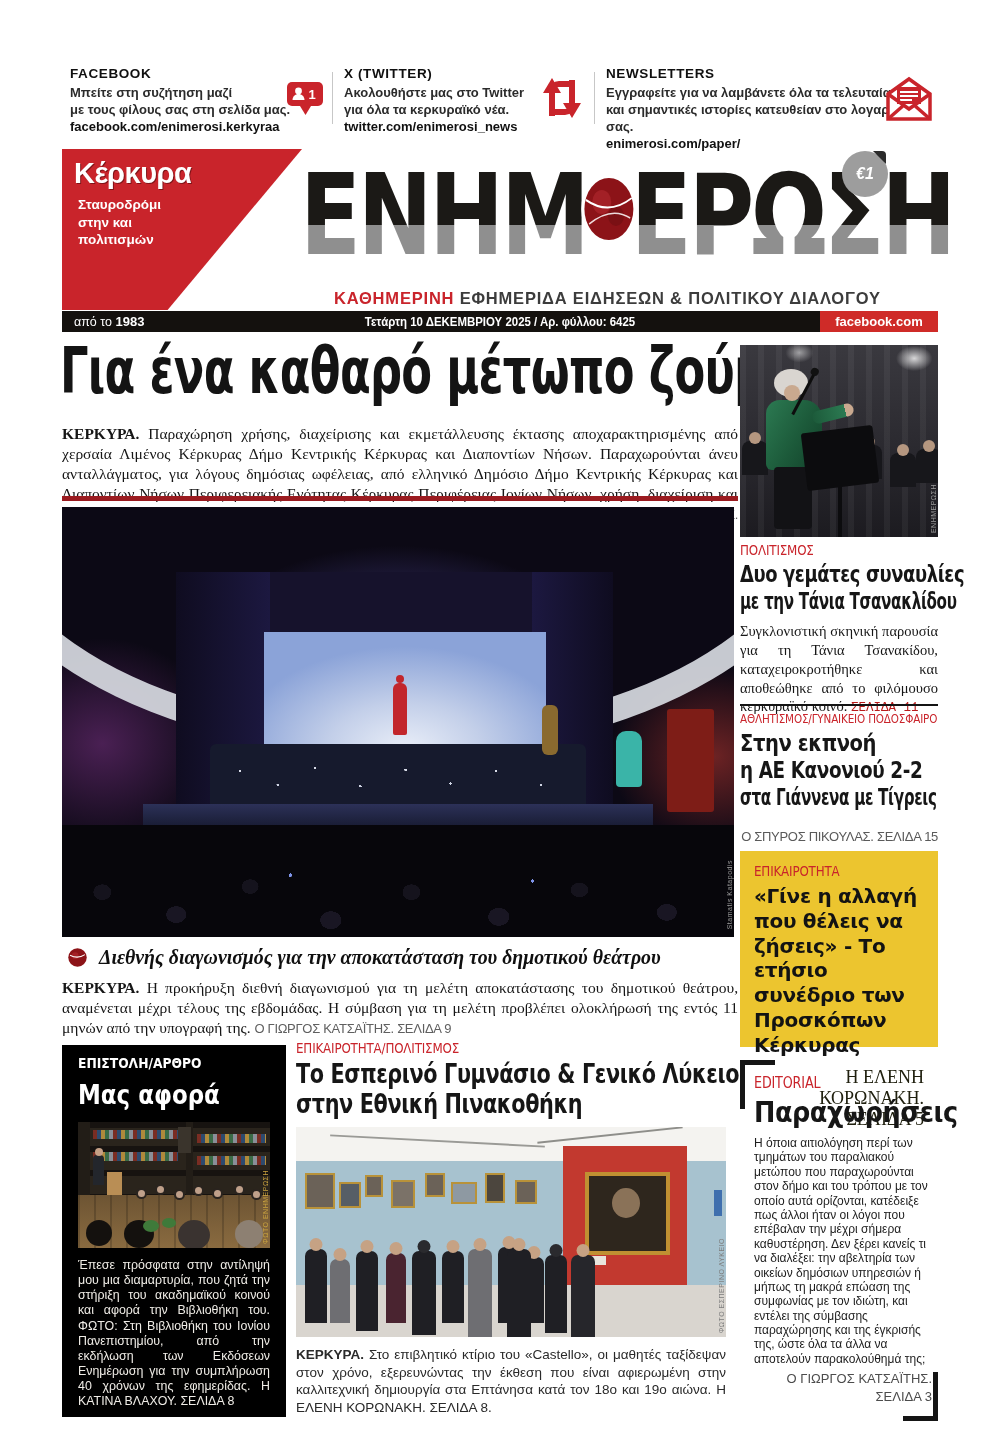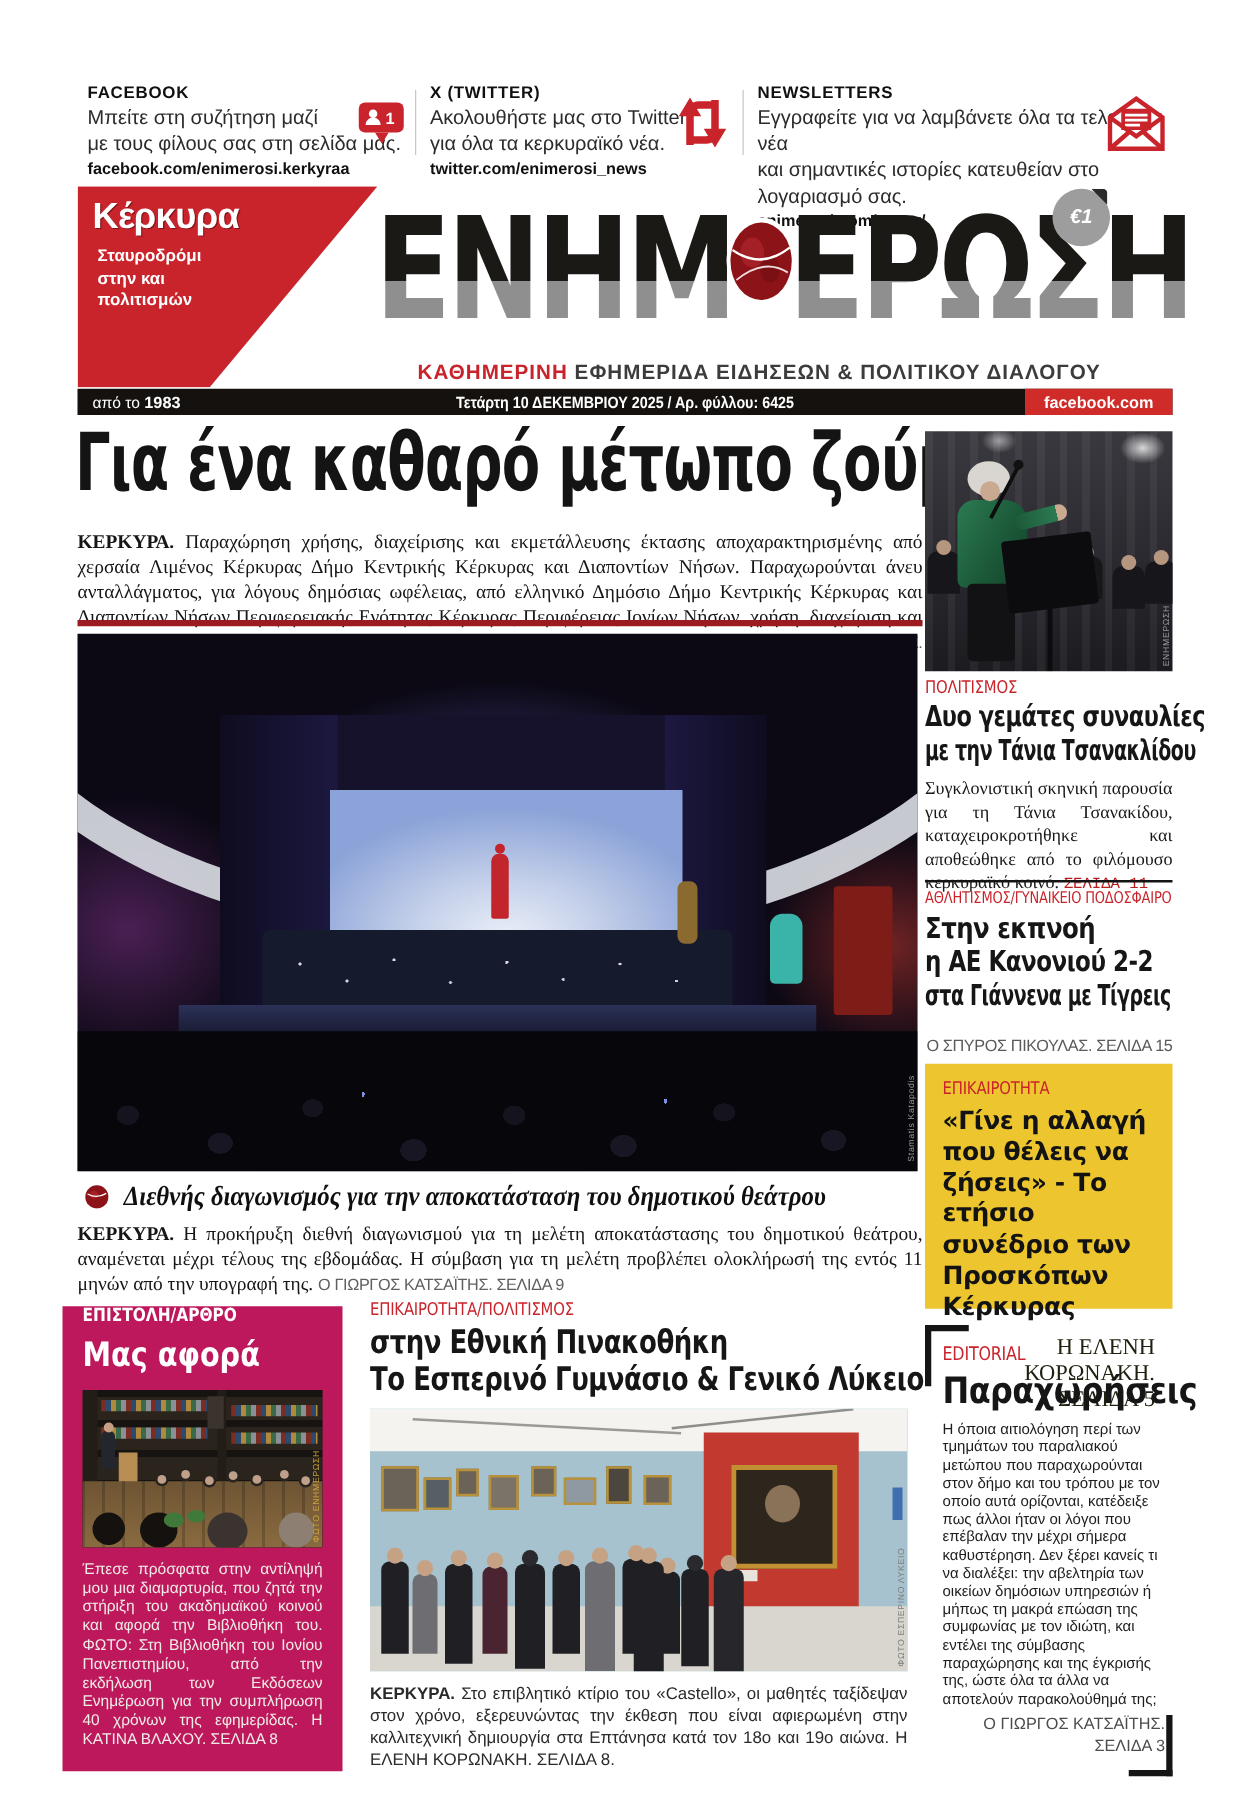--- a/index.html
+++ b/index.html
@@ -6,21 +6,21 @@
   html,body{margin:0;padding:0;background:#fff;}
   .page{position:relative;width:1000px;height:1448px;background:#fff;overflow:hidden;
         font-family:"Liberation Sans",sans-serif;color:#1a1a1a;}
   .cx{display:inline-block;white-space:nowrap;transform-origin:0 50%;}
   .sx66{transform:scaleX(.66);} .sx70{transform:scaleX(.70);}
   .sx78{transform:scaleX(.78);} .sx80{transform:scaleX(.80);} .sx85{transform:scaleX(.85);}
   .sx88{transform:scaleX(.88);} .sx90{transform:scaleX(.90);}
   
   .soc{position:absolute;top:66px;}
   .soc-title{font-weight:bold;font-size:13.5px;letter-spacing:.6px;color:#101010;margin-bottom:3px;}
-  .soc-line{font-size:16px;color:#2b2b2b;line-height:1.32;}
+  .soc-line{font-size:13px;color:#2b2b2b;line-height:1.32;font-weight:bold;}
   .soc-link{font-size:13px;font-weight:bold;color:#101010;margin-top:1px;}
   .vdiv{position:absolute;top:72px;width:1px;height:52px;background:#c7c7c7;}
   .icn{position:absolute;}
   
   .region{position:absolute;left:62px;top:149px;width:240px;height:161px;background:#c9242b;
           clip-path:polygon(0 0,100% 0,44% 100%,0 100%);color:#fff;}
   .region-name{font-size:29px;font-weight:bold;margin:8px 0 0 12px;letter-spacing:-.5px;text-shadow:1px 1px 0 #7e1418;}
   .region-tag{font-size:13.5px;line-height:1.3;margin:6px 0 0 16px;font-weight:bold;}
   .logo-area{position:absolute;left:300px;top:147px;width:560px;height:140px;}
   .logo-row{position:absolute;left:0;top:0;display:flex;align-items:center;transform:scaleX(.79);transform-origin:0 50%;}
@@ -153,22 +153,22 @@
   .g-floor{position:absolute;bottom:0;width:100%;height:25%;background:#d9d5cf;}
   .g-poster{position:absolute;right:1%;top:30%;width:8px;height:26px;background:#3f6fae;}
   .person{position:absolute;bottom:14px;background:#1f1f24;border-radius:7px 7px 0 0;}
   .person::before{content:"";position:absolute;left:50%;transform:translateX(-50%);top:-11px;width:13px;height:13px;border-radius:50%;background:#c6a284;}
   .person.gray{background:#6e6e72;} .person.maroon{background:#4a2430;}
   .person.hooded::before{background:#2a2a2e;}
   
   .cap-headrow{position:absolute;left:68px;top:944px;display:flex;align-items:center;gap:12px;}
   .cap-head{font-family:"Liberation Serif",serif;font-weight:bold;font-style:italic;font-size:22px;color:#0f0f0f;}
   .cap-body{position:absolute;left:62px;top:978px;width:676px;}
-  .blackbox{position:absolute;left:50px;top:1045px;width:224px;height:372px;background:#be185d;color:#f2efe9;
-            padding:0 16px;box-sizing:border-box;}
+  .blackbox{position:absolute;left:62px;top:1045px;width:224px;height:372px;background:#000000;color:#f2efe9;
+            padding:10px 16px;box-sizing:border-box;}
   .bb-kick{font-family:"DejaVu Sans",sans-serif;font-weight:bold;font-size:14.5px;color:#fff;}
   .bb-head{font-family:"DejaVu Sans",sans-serif;font-weight:bold;font-size:27px;color:#fff;margin-top:8px;}
   .bb-cap{margin-top:10px;font-size:12.4px;line-height:1.22;text-align:justify;color:#efece6;}
   .midcol{position:absolute;left:296px;top:1040px;width:430px;}
   .mid-cap{margin-top:9px;font-size:13.5px;line-height:1.3;text-align:justify;color:#2a2a2a;}
   .rightcol-block{position:absolute;left:740px;width:198px;}
   .r-divider{position:absolute;left:740px;top:704px;width:198px;height:2px;background:#141414;}
   .yellowbox{position:absolute;left:740px;top:851px;width:198px;height:196px;background:#ecc52f;
              padding:12px 14px;box-sizing:border-box;}
   .yb-head{font-family:"DejaVu Sans",sans-serif;font-weight:bold;font-size:20px;line-height:1.24;
@@ -380,22 +380,22 @@
       <div class="l-plant" style="left:34%;bottom:16px;width:16px;height:12px;"></div>
       <div class="l-plant" style="left:44%;bottom:20px;width:14px;height:10px;"></div>
       <div class="credit gold-credit">ΦΩΤΟ ΕΝΗΜΕΡΩΣΗ</div>
     </div>
     <div class="bb-cap">Έπεσε πρόσφατα στην αντίληψή μου μια διαμαρτυρία,  που ζητά την στήριξη του ακαδημαϊκού κοινού και αφορά την Βιβλιοθήκη του. ΦΩΤΟ: Στη Βιβλιοθήκη του Ιονίου Πανεπιστημίου, από την εκδήλωση των Εκδόσεων Ενημέρωση για την συμπλήρωση 40 χρόνων της εφημερίδας. Η ΚΑΤΙΝΑ ΒΛΑΧΟΥ. ΣΕΛΙΔΑ 8</div>
   </div>
 
   <div class="midcol">
     <div class="kick"><span class="cx sx85">ΕΠΙΚΑΙΡΟΤΗΤΑ/ΠΟΛΙΤΙΣΜΟΣ</span></div>
     <div class="hl" style="font-size:26px;line-height:30px;margin-top:3px;">
+      <div><span class="cx sx80">Το Εσπερινό Γυμνάσιο &amp; Γενικό Λύκειο</span></div>
       <div><span class="cx sx80">στην Εθνική Πινακοθήκη</span></div>
-      <div><span class="cx sx80">Το Εσπερινό Γυμνάσιο &amp; Γενικό Λύκειο</span></div>
     </div>
     <div class="photo g-photo">
       <div class="g-ceil"></div>
       <div class="g-frame" style="left:2%;top:22%;width:26px;height:32px;"></div>
       <div class="g-frame" style="left:10%;top:26%;width:18px;height:22px;background:#565e66;"></div>
       <div class="g-frame" style="left:16%;top:23%;width:14px;height:18px;"></div>
       <div class="g-frame" style="left:22%;top:25%;width:20px;height:24px;background:#7b7268;"></div>
       <div class="g-frame" style="left:30%;top:22%;width:16px;height:20px;"></div>
       <div class="g-frame" style="left:36%;top:26%;width:22px;height:18px;background:#8e99a2;"></div>
       <div class="g-frame" style="left:44%;top:22%;width:16px;height:26px;background:#4c463e;"></div>

